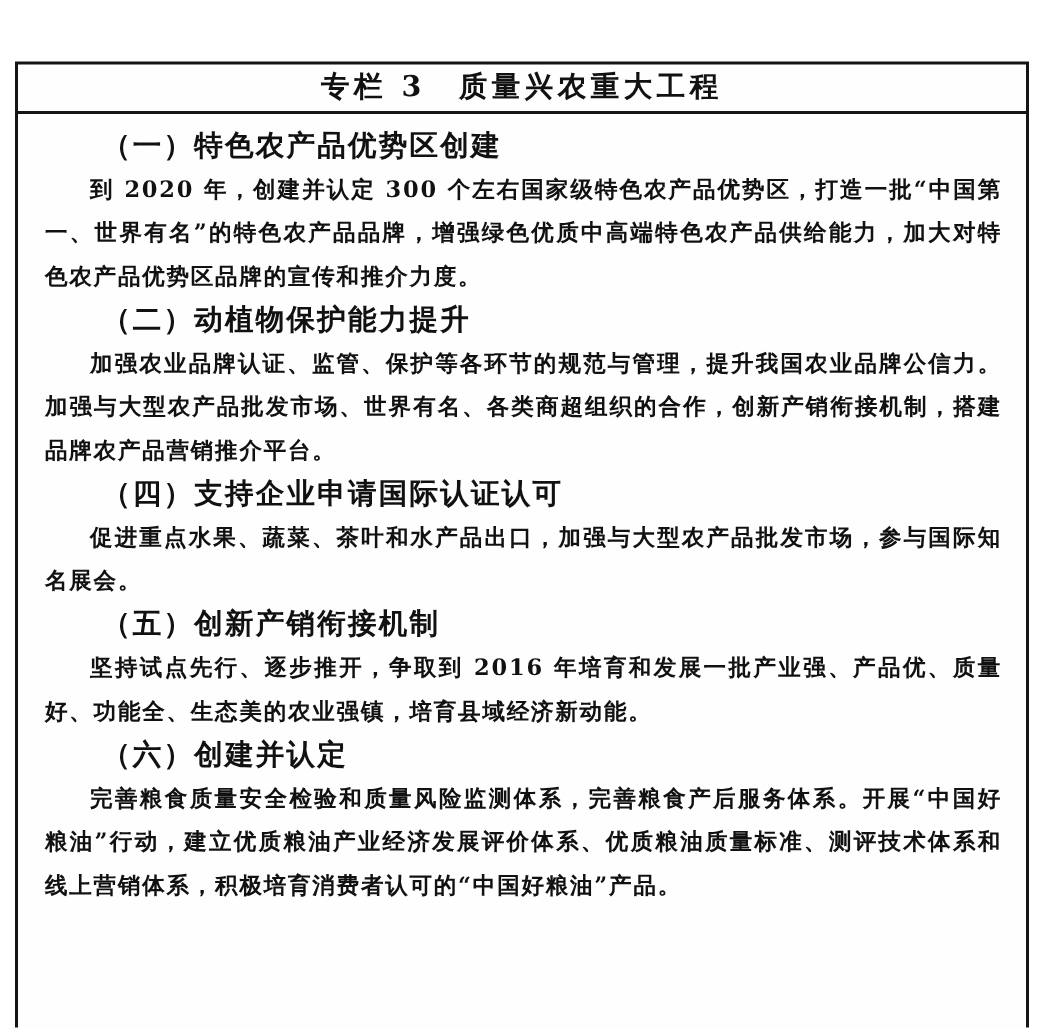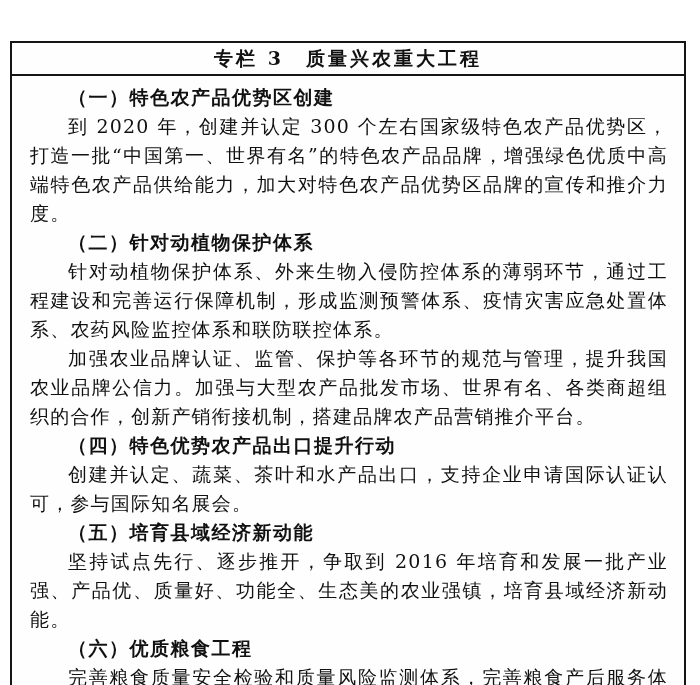--- a/index.html
+++ b/index.html
@@ -43,22 +43,22 @@
   }
   .sec-heading {
     font-size: 19px;
     font-weight: bold;
     line-height: 29px;
     text-indent: 2em;
     letter-spacing: 1.5px;
     white-space: nowrap;
   }
   .sec-body {
-    font-size: 19px;
-    font-weight: normal;
+    font-size: 15px;
+    font-weight: bold;
     line-height: 29px;
     text-indent: 2em;
     letter-spacing: 1.2px;
     text-align: justify;
     text-justify: inter-ideograph;
     margin: 0;
   }
 </style>
 </head>
 <body>
@@ -67,37 +67,36 @@
   <div class="title-bar">专栏 3　质量兴农重大工程</div>
 
   <div class="content">
 
     <div>
       <div class="sec-heading">（一）特色农产品优势区创建</div>
       <p class="sec-body">到 2020 年，创建并认定 300 个左右国家级特色农产品优势区，打造一批“中国第一、世界有名”的特色农产品品牌，增强绿色优质中高端特色农产品供给能力，加大对特色农产品优势区品牌的宣传和推介力度。</p>
     </div>
 
     <div>
-      <div class="sec-heading">（二）针对动植物保护体系</div>
-      <p class="sec-body">针对动植物保护体系、外来生物入侵防控体系的薄弱环节，通过工程建设和完善运行保障机制，形成监测预警体系、疫情灾害应急处置体系、农药风险监控体系和联防联控体系。</p>
+      <div class="sec-heading">（二）动植物保护能力提升</div>
     </div>
 
     <div>
       <p class="sec-body">加强农业品牌认证、监管、保护等各环节的规范与管理，提升我国农业品牌公信力。加强与大型农产品批发市场、世界有名、各类商超组织的合作，创新产销衔接机制，搭建品牌农产品营销推介平台。</p>
     </div>
 
     <div>
-      <div class="sec-heading">（四）特色优势农产品出口提升行动</div>
-      <p class="sec-body">创建并认定、蔬菜、茶叶和水产品出口，支持企业申请国际认证认可，参与国际知名展会。</p>
+      <div class="sec-heading">（四）支持企业申请国际认证认可</div>
+      <p class="sec-body">促进重点水果、蔬菜、茶叶和水产品出口，加强与大型农产品批发市场，参与国际知名展会。</p>
     </div>
 
     <div>
-      <div class="sec-heading">（五）培育县域经济新动能</div>
+      <div class="sec-heading">（五）创新产销衔接机制</div>
       <p class="sec-body">坚持试点先行、逐步推开，争取到 2016 年培育和发展一批产业强、产品优、质量好、功能全、生态美的农业强镇，培育县域经济新动能。</p>
     </div>
 
     <div>
-      <div class="sec-heading">（六）优质粮食工程</div>
+      <div class="sec-heading">（六）创建并认定</div>
       <p class="sec-body">完善粮食质量安全检验和质量风险监测体系，完善粮食产后服务体系。开展“中国好粮油”行动，建立优质粮油产业经济发展评价体系、优质粮油质量标准、测评技术体系和线上营销体系，积极培育消费者认可的“中国好粮油”产品。</p>
     </div>
 
   </div>
 </div>
 
 </body></html>

